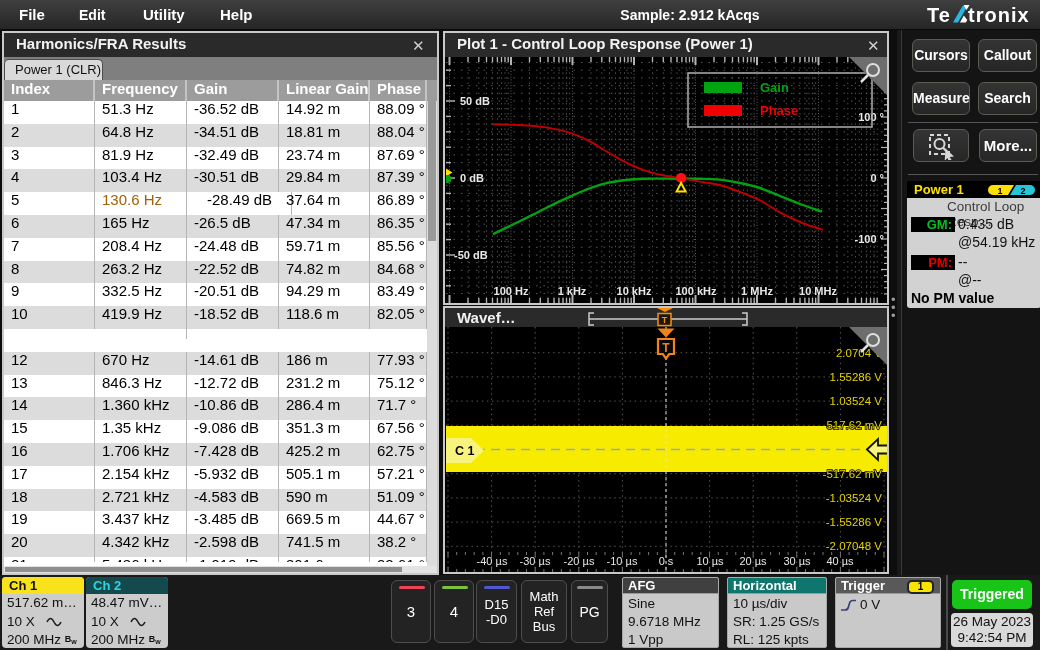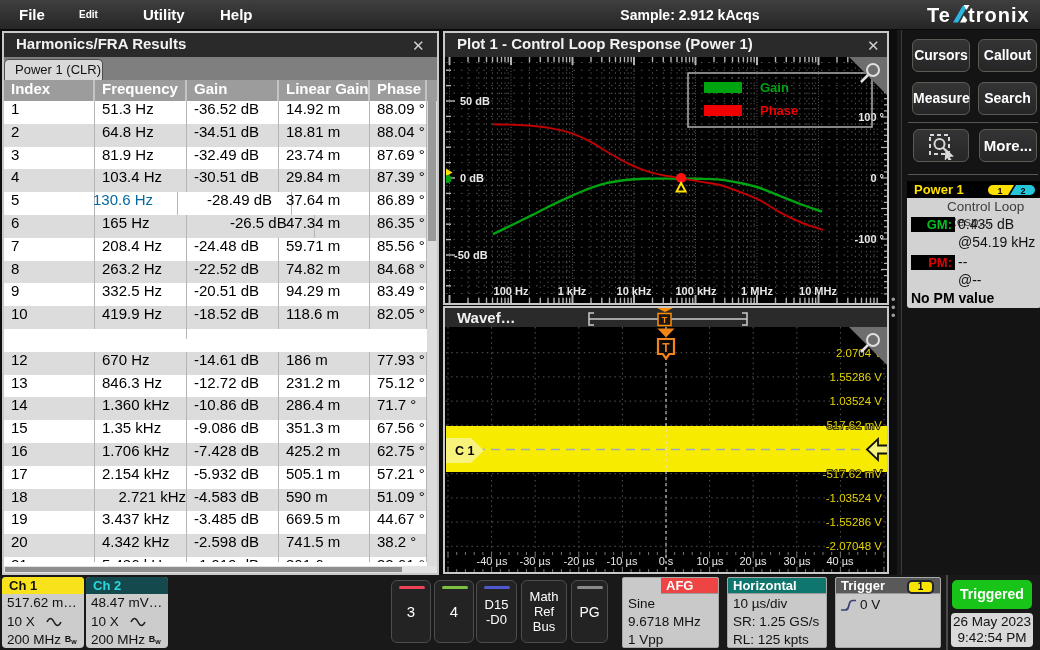--- a/index.html
+++ b/index.html
@@ -9,21 +9,21 @@
 .win{position:absolute;border:2px solid #c9c9c9;background:#000;overflow:hidden;}
 .title{position:absolute;left:0;top:0;right:0;height:24px;background:#2a2a2a;
  color:#f2f2f2;font-weight:bold;font-size:15px;line-height:22px;padding-left:12px;}
 .xbtn{position:absolute;top:2px;font-size:15px;color:#cfcfcf;font-weight:normal;}
 </style></head><body>
 <div id="root">
 
 <div class="abs" style="left:0;top:0;width:1040px;height:30px;
  background:linear-gradient(#3f3f3f,#262626);border-bottom:1px solid #0a0a0a;">
  <div class="abs" style="left:19px;top:0;height:30px;line-height:30px;color:#fff;font-weight:bold;font-size:15px;">File</div>
- <div class="abs" style="left:79px;top:0;height:30px;line-height:30px;color:#fff;font-weight:bold;font-size:10px;">Edit</div>
+ <div class="abs" style="left:79px;top:0;height:30px;line-height:30px;color:#fff;font-weight:bold;font-size:14px;">Edit</div>
  <div class="abs" style="left:143px;top:0;height:30px;line-height:30px;color:#fff;font-weight:bold;font-size:15px;">Utility</div>
  <div class="abs" style="left:220px;top:0;height:30px;line-height:30px;color:#fff;font-weight:bold;font-size:15px;">Help</div>
  <div class="abs" style="left:590px;top:0;width:200px;height:30px;line-height:30px;color:#fff;font-weight:bold;font-size:14px;text-align:center;">Sample: 2.912 kAcqs</div>
  <div class="abs" style="left:927px;top:1px;width:112px;height:28px;">
   <svg width="112" height="28" viewBox="0 0 112 28">
    <text x="0" y="21" font-family="Liberation Sans" font-size="20" font-weight="bold" fill="#fff" letter-spacing="1">Te</text>
    <text x="41" y="21" font-family="Liberation Sans" font-size="20" font-weight="bold" fill="#fff" letter-spacing="1">tronix</text>
    <polygon points="26,21.5 31,21.5 40.5,5 35.5,5" fill="#2bb5e0"></polygon>
    <polygon points="36.5,4 42.5,4 39.5,9" fill="#fff"></polygon>
    <polygon points="33,21.5 36.8,14.5 40.3,19 38.8,21.5" fill="#fff"></polygon>
@@ -67,29 +67,29 @@
         </div>
         <div class="abs" style="left:0;top:68px;width:423px;height:23px;background:#dcdcdc;">
           <div class="abs" style="left:0px;top:0;width:91px;height:23px;border-right:1px solid #b5b5b5;color:#000;font-size:15px;line-height:15px;padding-left:7px;white-space:nowrap;">4</div>
           <div class="abs" style="left:91px;top:0;width:92px;height:23px;border-right:1px solid #b5b5b5;color:#000;font-size:15px;line-height:15px;padding-left:7px;white-space:nowrap;">103.4 Hz</div>
           <div class="abs" style="left:183px;top:0;width:92px;height:23px;border-right:1px solid #b5b5b5;color:#000;font-size:15px;line-height:15px;padding-left:7px;white-space:nowrap;">-30.51 dB</div>
           <div class="abs" style="left:275px;top:0;width:91px;height:23px;border-right:1px solid #b5b5b5;color:#000;font-size:15px;line-height:15px;padding-left:7px;white-space:nowrap;">29.84 m</div>
           <div class="abs" style="left:366px;top:0;width:57px;height:23px;border-right:1px solid #b5b5b5;color:#000;font-size:15px;line-height:15px;padding-left:7px;white-space:nowrap;">87.39 °</div>
         </div>
         <div class="abs" style="left:0;top:91px;width:423px;height:23px;background:#ffffff;">
           <div class="abs" style="left:0px;top:0;width:91px;height:23px;border-right:1px solid #b5b5b5;color:#000;font-size:15px;line-height:15px;padding-left:7px;white-space:nowrap;">5</div>
-          <div class="abs" style="left:82px;top:0;width:92px;height:36px;border-right:1px solid #b5b5b5;color:#0369a1;font-size:15px;line-height:15px;padding-left:7px;white-space:nowrap;">130.6 Hz</div>
+          <div class="abs" style="left:91px;top:0;width:92px;height:36px;border-right:1px solid #b5b5b5;color:#a16207;font-size:15px;line-height:15px;padding-left:7px;white-space:nowrap;">130.6 Hz</div>
           <div class="abs" style="left:183px;top:0;width:92px;height:34px;border-right:1px solid #b5b5b5;color:#000;font-size:15px;line-height:15px;padding-left:7px;white-space:nowrap;margin-left:13px;">-28.49 dB</div>
           <div class="abs" style="left:275px;top:0;width:91px;height:23px;border-right:1px solid #b5b5b5;color:#000;font-size:15px;line-height:15px;padding-left:7px;white-space:nowrap;">37.64 m</div>
           <div class="abs" style="left:366px;top:0;width:57px;height:23px;border-right:1px solid #b5b5b5;color:#000;font-size:15px;line-height:15px;padding-left:7px;white-space:nowrap;">86.89 °</div>
         </div>
         <div class="abs" style="left:0;top:114px;width:423px;height:23px;background:#dcdcdc;">
           <div class="abs" style="left:0px;top:0;width:91px;height:23px;border-right:1px solid #b5b5b5;color:#000;font-size:15px;line-height:15px;padding-left:7px;white-space:nowrap;">6</div>
           <div class="abs" style="left:91px;top:0;width:92px;height:23px;border-right:1px solid #b5b5b5;color:#000;font-size:15px;line-height:15px;padding-left:7px;white-space:nowrap;">165 Hz</div>
-          <div class="abs" style="left:183px;top:0;width:92px;height:23px;border-right:1px solid #b5b5b5;color:#000;font-size:15px;line-height:15px;padding-left:7px;white-space:nowrap;margin-left:36px;">-26.5 dB</div>
+          <div class="abs" style="left:183px;top:0;width:92px;height:23px;border-right:1px solid #b5b5b5;color:#000;font-size:15px;line-height:15px;padding-left:7px;white-space:nowrap;">-26.5 dB</div>
           <div class="abs" style="left:275px;top:0;width:91px;height:23px;border-right:1px solid #b5b5b5;color:#000;font-size:15px;line-height:15px;padding-left:7px;white-space:nowrap;">47.34 m</div>
           <div class="abs" style="left:366px;top:0;width:57px;height:23px;border-right:1px solid #b5b5b5;color:#000;font-size:15px;line-height:15px;padding-left:7px;white-space:nowrap;">86.35 °</div>
         </div>
         <div class="abs" style="left:0;top:137px;width:423px;height:23px;background:#ffffff;">
           <div class="abs" style="left:0px;top:0;width:91px;height:23px;border-right:1px solid #b5b5b5;color:#000;font-size:15px;line-height:15px;padding-left:7px;white-space:nowrap;">7</div>
           <div class="abs" style="left:91px;top:0;width:92px;height:23px;border-right:1px solid #b5b5b5;color:#000;font-size:15px;line-height:15px;padding-left:7px;white-space:nowrap;">208.4 Hz</div>
           <div class="abs" style="left:183px;top:0;width:92px;height:23px;border-right:1px solid #b5b5b5;color:#000;font-size:15px;line-height:15px;padding-left:7px;white-space:nowrap;">-24.48 dB</div>
           <div class="abs" style="left:275px;top:0;width:91px;height:23px;border-right:1px solid #b5b5b5;color:#000;font-size:15px;line-height:15px;padding-left:7px;white-space:nowrap;">59.71 m</div>
           <div class="abs" style="left:366px;top:0;width:57px;height:23px;border-right:1px solid #b5b5b5;color:#000;font-size:15px;line-height:15px;padding-left:7px;white-space:nowrap;">85.56 °</div>
         </div>
@@ -151,21 +151,21 @@
         </div>
         <div class="abs" style="left:0;top:365px;width:423px;height:23px;background:#ffffff;">
           <div class="abs" style="left:0px;top:0;width:91px;height:23px;border-right:1px solid #b5b5b5;color:#000;font-size:15px;line-height:15px;padding-left:7px;white-space:nowrap;">17</div>
           <div class="abs" style="left:91px;top:0;width:92px;height:23px;border-right:1px solid #b5b5b5;color:#000;font-size:15px;line-height:15px;padding-left:7px;white-space:nowrap;">2.154 kHz</div>
           <div class="abs" style="left:183px;top:0;width:92px;height:23px;border-right:1px solid #b5b5b5;color:#000;font-size:15px;line-height:15px;padding-left:7px;white-space:nowrap;">-5.932 dB</div>
           <div class="abs" style="left:275px;top:0;width:91px;height:23px;border-right:1px solid #b5b5b5;color:#000;font-size:15px;line-height:15px;padding-left:7px;white-space:nowrap;">505.1 m</div>
           <div class="abs" style="left:366px;top:0;width:57px;height:23px;border-right:1px solid #b5b5b5;color:#000;font-size:15px;line-height:15px;padding-left:7px;white-space:nowrap;">57.21 °</div>
         </div>
         <div class="abs" style="left:0;top:388px;width:423px;height:22px;background:#dcdcdc;">
           <div class="abs" style="left:0px;top:0;width:91px;height:22px;border-right:1px solid #b5b5b5;color:#000;font-size:15px;line-height:15px;padding-left:7px;white-space:nowrap;">18</div>
-          <div class="abs" style="left:91px;top:0;width:92px;height:22px;border-right:1px solid #b5b5b5;color:#000;font-size:15px;line-height:15px;padding-left:7px;white-space:nowrap;text-align:right;">2.721 kHz</div>
+          <div class="abs" style="left:91px;top:0;width:92px;height:22px;border-right:1px solid #b5b5b5;color:#000;font-size:15px;line-height:15px;padding-left:7px;white-space:nowrap;">2.721 kHz</div>
           <div class="abs" style="left:183px;top:0;width:92px;height:22px;border-right:1px solid #b5b5b5;color:#000;font-size:15px;line-height:15px;padding-left:7px;white-space:nowrap;">-4.583 dB</div>
           <div class="abs" style="left:275px;top:0;width:91px;height:22px;border-right:1px solid #b5b5b5;color:#000;font-size:15px;line-height:15px;padding-left:7px;white-space:nowrap;">590 m</div>
           <div class="abs" style="left:366px;top:0;width:57px;height:22px;border-right:1px solid #b5b5b5;color:#000;font-size:15px;line-height:15px;padding-left:7px;white-space:nowrap;">51.09 °</div>
         </div>
         <div class="abs" style="left:0;top:410px;width:423px;height:23px;background:#ffffff;">
           <div class="abs" style="left:0px;top:0;width:91px;height:23px;border-right:1px solid #b5b5b5;color:#000;font-size:15px;line-height:15px;padding-left:7px;white-space:nowrap;">19</div>
           <div class="abs" style="left:91px;top:0;width:92px;height:23px;border-right:1px solid #b5b5b5;color:#000;font-size:15px;line-height:15px;padding-left:7px;white-space:nowrap;">3.437 kHz</div>
           <div class="abs" style="left:183px;top:0;width:92px;height:23px;border-right:1px solid #b5b5b5;color:#000;font-size:15px;line-height:15px;padding-left:7px;white-space:nowrap;">-3.485 dB</div>
           <div class="abs" style="left:275px;top:0;width:91px;height:23px;border-right:1px solid #b5b5b5;color:#000;font-size:15px;line-height:15px;padding-left:7px;white-space:nowrap;">669.5 m</div>
           <div class="abs" style="left:366px;top:0;width:57px;height:23px;border-right:1px solid #b5b5b5;color:#000;font-size:15px;line-height:15px;padding-left:7px;white-space:nowrap;">44.67 °</div>
@@ -739,21 +739,21 @@
         <div class="abs" style="left:0;top:0;width:39px;height:61px;color:#fff;font-size:13px;text-align:center;display:flex;align-items:center;justify-content:center;">D15<br>-D0</div>
       </div>
       <div class="abs" style="left:521px;top:5px;width:46px;height:63px;background:#232323;border:1px solid #4d4d4d;border-radius:6px;">
         <div class="abs" style="left:0;top:0;width:44px;height:61px;color:#fff;font-size:13px;text-align:center;display:flex;align-items:center;justify-content:center;">Math<br>Ref<br>Bus</div>
       </div>
       <div class="abs" style="left:571px;top:5px;width:37px;height:63px;background:#232323;border:1px solid #4d4d4d;border-radius:6px;">
         <div class="abs" style="left:5px;top:5px;width:26px;height:3px;background:#8a8a8a;border-radius:2px;"></div>
         <div class="abs" style="left:0;top:0;width:35px;height:61px;color:#fff;font-size:14px;text-align:center;display:flex;align-items:center;justify-content:center;">PG</div>
       </div>
       <div class="abs" style="left:622px;top:2px;width:97px;height:71px;background:#c9c9c9;border:1px solid #a8a8a8;border-radius:2px;overflow:hidden;">
-        <div class="abs" style="left:0;top:0;width:97px;height:16px;background:#ef4444;border-bottom:1px solid #999;color:#fff;font-weight:bold;font-size:13px;line-height:16px;padding-left:5px;margin-left:38px;">AFG</div>
+        <div class="abs" style="left:0;top:0;width:97px;height:16px;background:#404040;border-bottom:1px solid #999;color:#fff;font-weight:bold;font-size:13px;line-height:16px;padding-left:5px;">AFG</div>
         <div class="abs" style="left:5px;top:18px;color:#111;font-size:13.5px;white-space:nowrap;">Sine</div>
         <div class="abs" style="left:5px;top:36px;color:#111;font-size:13.5px;white-space:nowrap;">9.6718 MHz</div>
         <div class="abs" style="left:5px;top:54px;color:#111;font-size:13.5px;white-space:nowrap;">1 Vpp</div>
       </div>
       <div class="abs" style="left:727px;top:2px;width:100px;height:71px;background:#c9c9c9;border:1px solid #a8a8a8;border-radius:2px;overflow:hidden;">
         <div class="abs" style="left:0;top:0;width:100px;height:16px;background:#0f766e;border-bottom:1px solid #999;color:#fff;font-weight:bold;font-size:13px;line-height:16px;padding-left:5px;">Horizontal</div>
         <div class="abs" style="left:5px;top:18px;color:#111;font-size:13.5px;white-space:nowrap;">10 µs/div</div>
         <div class="abs" style="left:5px;top:36px;color:#111;font-size:13.5px;white-space:nowrap;">SR: 1.25 GS/s</div>
         <div class="abs" style="left:5px;top:54px;color:#111;font-size:13.5px;white-space:nowrap;">RL: 125 kpts</div>
       </div>

